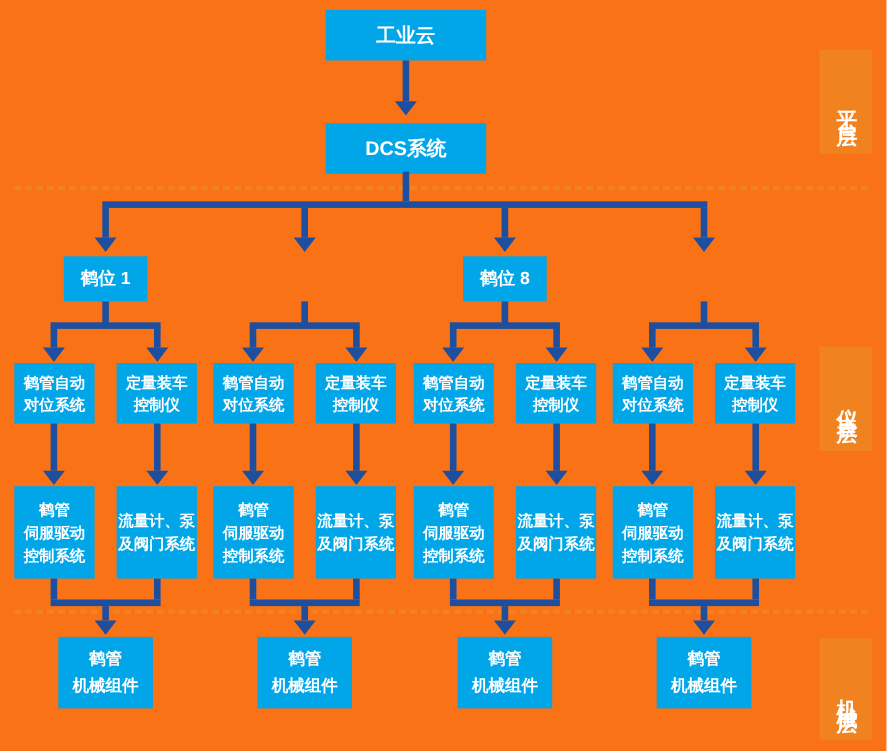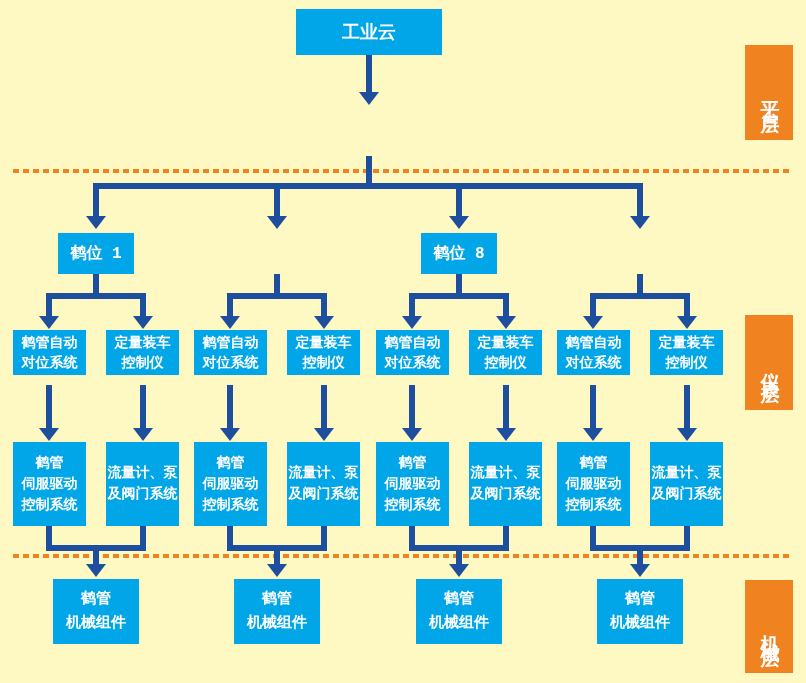--- a/index.html
+++ b/index.html
@@ -1,18 +1,18 @@
 <!DOCTYPE html>
 <html><head>
 <meta charset="utf-8">
 <style>
   html,body{margin:0;padding:0;background:#ffffff;}
   .canvas{
-    position:relative;width:806px;height:683px;background:#fef9c3;
-    font-family:Liberation Mono, monospace;overflow:hidden;
+    position:relative;width:806px;height:683px;background:#f97316;
+    font-family:Liberation Sans, sans-serif;overflow:hidden;
   }
   .box{
     position:absolute;background:#00A6E8;color:#ffffff;
     display:flex;align-items:center;justify-content:center;
     text-align:center;font-weight:700;white-space:pre-line;
   }
   .top-box{left:296px;width:146px;height:46px;font-size:18px;}
   .vstem{position:absolute;width:6px;background:#1E4F9F;}
   .hbar{position:absolute;height:6px;background:#1E4F9F;}
   .ahead{
@@ -33,21 +33,21 @@
   }
   
   .column{position:absolute;top:233px;width:166px;height:411px;}
   .station{left:45px;top:0;width:76px;height:41px;font-size:16px;}
   .stem-station{left:80px;top:41px;height:21px;}
   .bar-split{left:33px;top:60px;width:100px;}
   .stem-l{left:33px;top:64px;height:19px;}
   .stem-r{left:127px;top:64px;height:19px;}
   .head-l{left:26px;top:83px;}
   .head-r{left:120px;top:83px;}
-  .t4{top:97px;width:73px;height:45px;font-size:14px;line-height:20px;}
+  .t4{top:97px;width:73px;height:55px;font-size:14px;line-height:20px;}
   .t4-left{left:0;}
   .t4-right{left:93px;}
   .stem-ml{left:33px;top:152px;height:43px;}
   .stem-mr{left:127px;top:152px;height:43px;}
   .head-ml{left:26px;top:195px;}
   .head-mr{left:120px;top:195px;}
   .t5{top:209px;width:73px;height:84px;font-size:14px;line-height:21px;}
   .stem-bl{left:33px;top:293px;height:19px;}
   .stem-br{left:127px;top:293px;height:19px;}
   .bar-merge{left:33px;top:312px;width:100px;}
@@ -60,20 +60,21 @@
 <body>
 
 <div class="canvas">
 
   <div class="dashline" style="top:169px"></div>
   <div class="dashline" style="top:554px"></div>
 
   <div class="box top-box" style="top:9px">工业云</div>
   <div class="vstem" style="left:366px;top:55px;height:37px"></div>
   <div class="ahead" style="left:359px;top:92px"></div>
+  <div class="box top-box" style="top:112px">DCS系统</div>
 
   <div class="vstem" style="left:366px;top:156px;height:27px"></div>
   <div class="hbar" style="left:93px;top:183px;width:550px"></div>
   <div class="vstem" style="left:93px;top:189px;height:27px"></div>
   <div class="ahead" style="left:86px;top:216px"></div>
   <div class="vstem" style="left:274px;top:189px;height:27px"></div>
   <div class="ahead" style="left:267px;top:216px"></div>
   <div class="vstem" style="left:456px;top:189px;height:27px"></div>
   <div class="ahead" style="left:449px;top:216px"></div>
   <div class="vstem" style="left:637px;top:189px;height:27px"></div>

